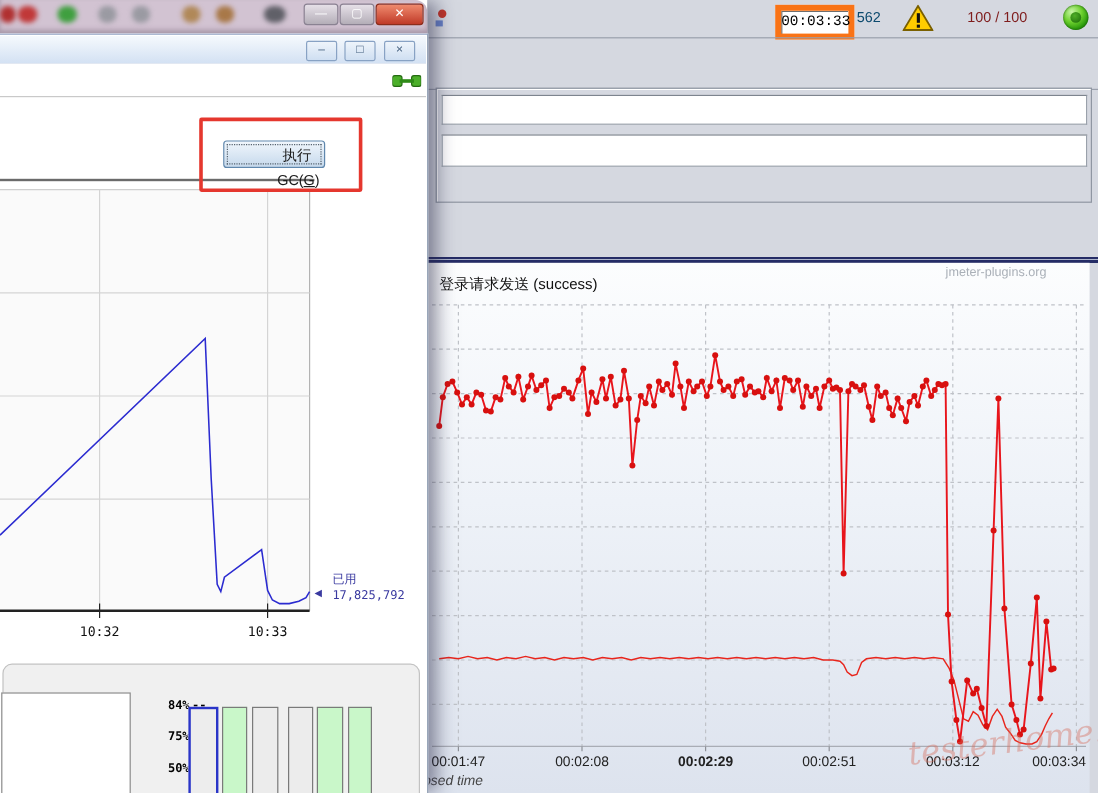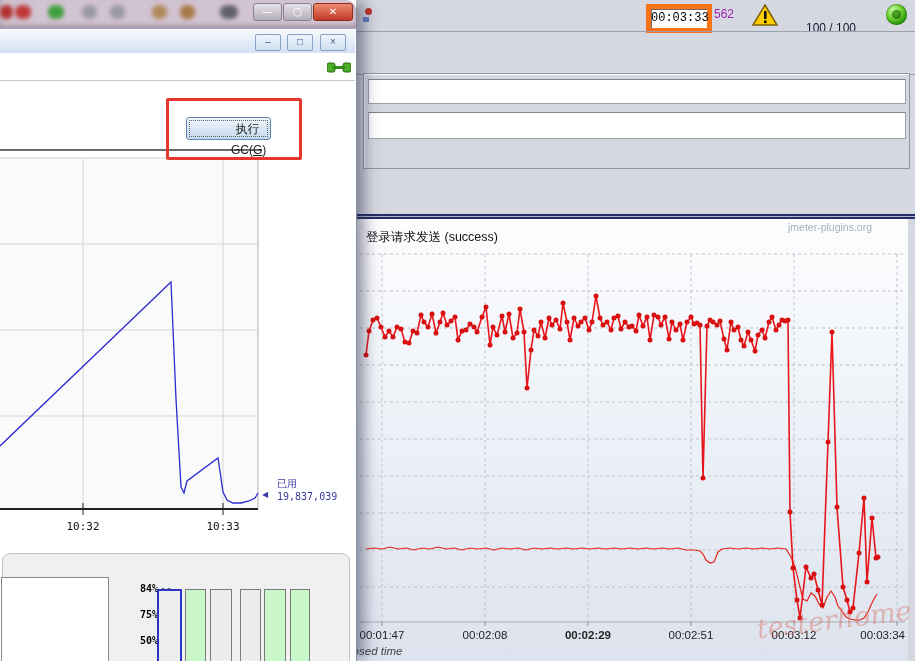--- a/index.html
+++ b/index.html
@@ -5,22 +5,22 @@
   html,body{margin:0;padding:0;}
   body{font-family:"Liberation Sans",sans-serif;}
   #screen{position:relative;width:915px;height:661px;overflow:hidden;background:#d5d8e0;}
   .abs{position:absolute;}
 
   
   #jmeter{left:0;top:0;width:915px;height:661px;background:#d5d8e0;z-index:0;}
   .hairline{height:1px;background:#9aa0ac;left:352px;width:563px;}
   #time-box{left:646px;top:4px;width:56px;height:19px;background:#fff;border:5px solid #f97316;
     box-shadow:inset 1px 1px 0 #6f6f6f;font-size:12px;line-height:19px;text-align:center;color:#000;font-family:Liberation Mono, monospace;}
-  #err-count{left:714px;top:7px;font-size:12px;color:#a21caf;}
-  #thread-count{left:806px;top:21px;font-size:12px;color:#0f172a;}
+  #err-count{left:714px;top:7px;font-size:12px;color:#0c4a6e;}
+  #thread-count{left:806px;top:7px;font-size:12px;color:#7f1d1d;}
   #green-light{left:886px;top:4px;width:21px;height:21px;border-radius:50%;
     background:radial-gradient(circle at 34% 28%, #c8f5a6 0%, #6fd22f 40%, #2f9e0e 70%, #1c6c06 100%);
     box-shadow:inset 0 0 2px #0e4d03;}
   #green-light .core{position:absolute;left:6px;top:6px;width:9px;height:9px;border-radius:50%;
     background:radial-gradient(circle at 40% 35%, #4fae27, #1b6a07);}
   #fields-panel{left:363px;top:73px;width:545px;height:94px;border:1px solid #8f96a2;box-shadow:inset 1px 1px 0 #fff;}
   .text-field{left:368px;width:534px;background:#fff;border:1px solid #9aa1ab;border-top-color:#7d848e;}
   #splitter{left:352px;top:212px;width:563px;height:8px;
     background:linear-gradient(#d5d8e0 0 2px,#252c66 2px 4px,#aeb6cc 4px 5px,#252c66 5px 7px,#d5d8e0 7px);}
   #chart-panel{left:352px;top:219px;width:556px;height:442px;
@@ -340,21 +340,21 @@
       <div id="anno-rect" class="abs"></div>
 
       <div id="mem-ticks">
           <div class="abs mem-tick-label" style="left: 83px; transform: translateX(-50%);">10:32</div>
           <div class="abs mem-tick-label" style="left: 223px; transform: translateX(-50%);">10:33</div>
         </div>
 
       <div id="used-arrow" class="abs">◀</div>
       <div id="used-block" class="abs">
         <div>已用</div>
-        <div>19,837,039</div>
+        <div>17,825,792</div>
       </div>
 
       <div id="pool-panel" class="abs"></div>
       <div id="pool-white-box" class="abs"></div>
       <div id="pool-scale">
           <div class="abs scale-row" style="top: 554px;">84%</div>
           <div class="abs scale-dash" style="top: 554px;">--</div>
           <div class="abs scale-row" style="top: 580px;">75%</div>
           <div class="abs scale-dash" style="top: 580px;">--</div>
           <div class="abs scale-row" style="top: 606px;">50%</div>

